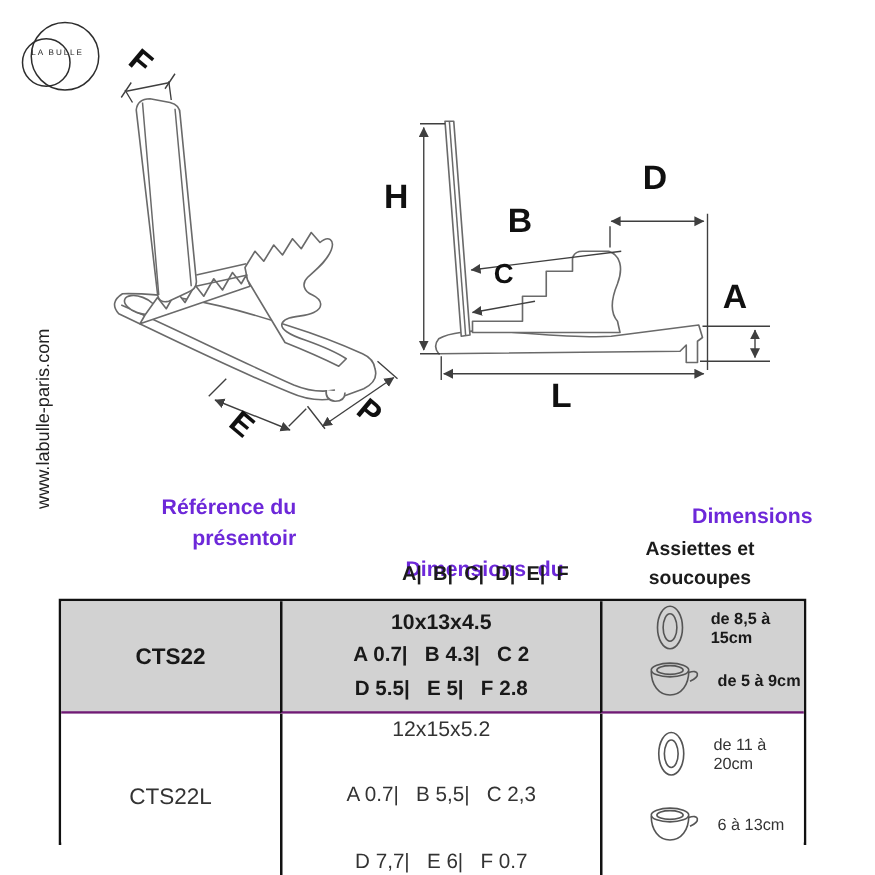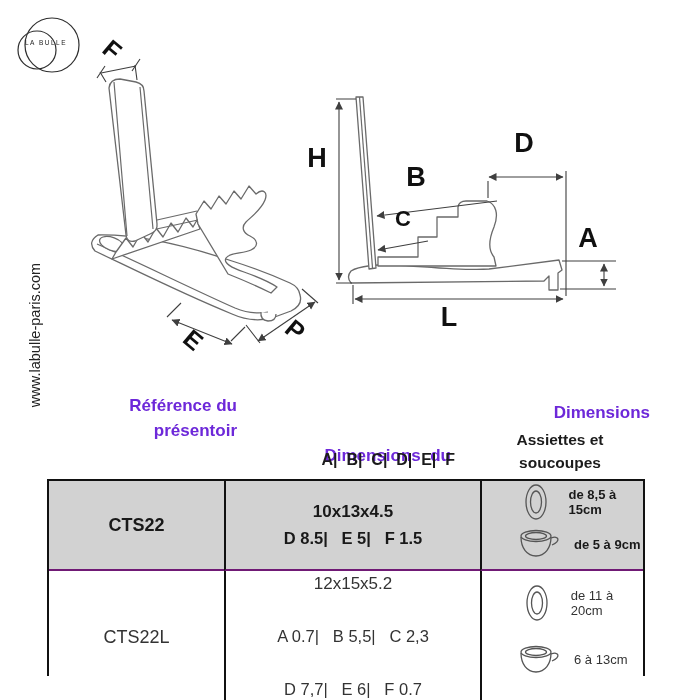--- a/index.html
+++ b/index.html
@@ -157,21 +157,22 @@
   </div>
   <div class="abs hdr" style="left:470px;top:400px;width:180px">Dimensions</div>
 
   <div class="abs spec-table">
 
     <div class="cell bb row-strong ref">
       <span>CTS22</span>
     </div>
     <div class="cell bl bb row-strong">
       <div class="size-line">10x13x4.5</div>
-      <div class="dims-line">D 8.5|   E 5|   F 1.5</div>
+      <div class="dims-line">A 0.7|   B 4.3|   C 2</div>
+      <div class="dims-line">D 5.5|   E 5|   F 2.8</div>
     </div>
     <div class="cell bl bb row-strong icons-cell">
       <div class="icon-row">
         <span class="icon-box">
           <svg width="30" height="48" viewBox="0 0 30 48">
               <ellipse class="icn" cx="15" cy="24" rx="10" ry="17"></ellipse>
               <ellipse class="icn" cx="15" cy="24" rx="5.5" ry="11"></ellipse>
             </svg>
         </span>
         <span class="range-text">de 8,5 à 15cm</span>

